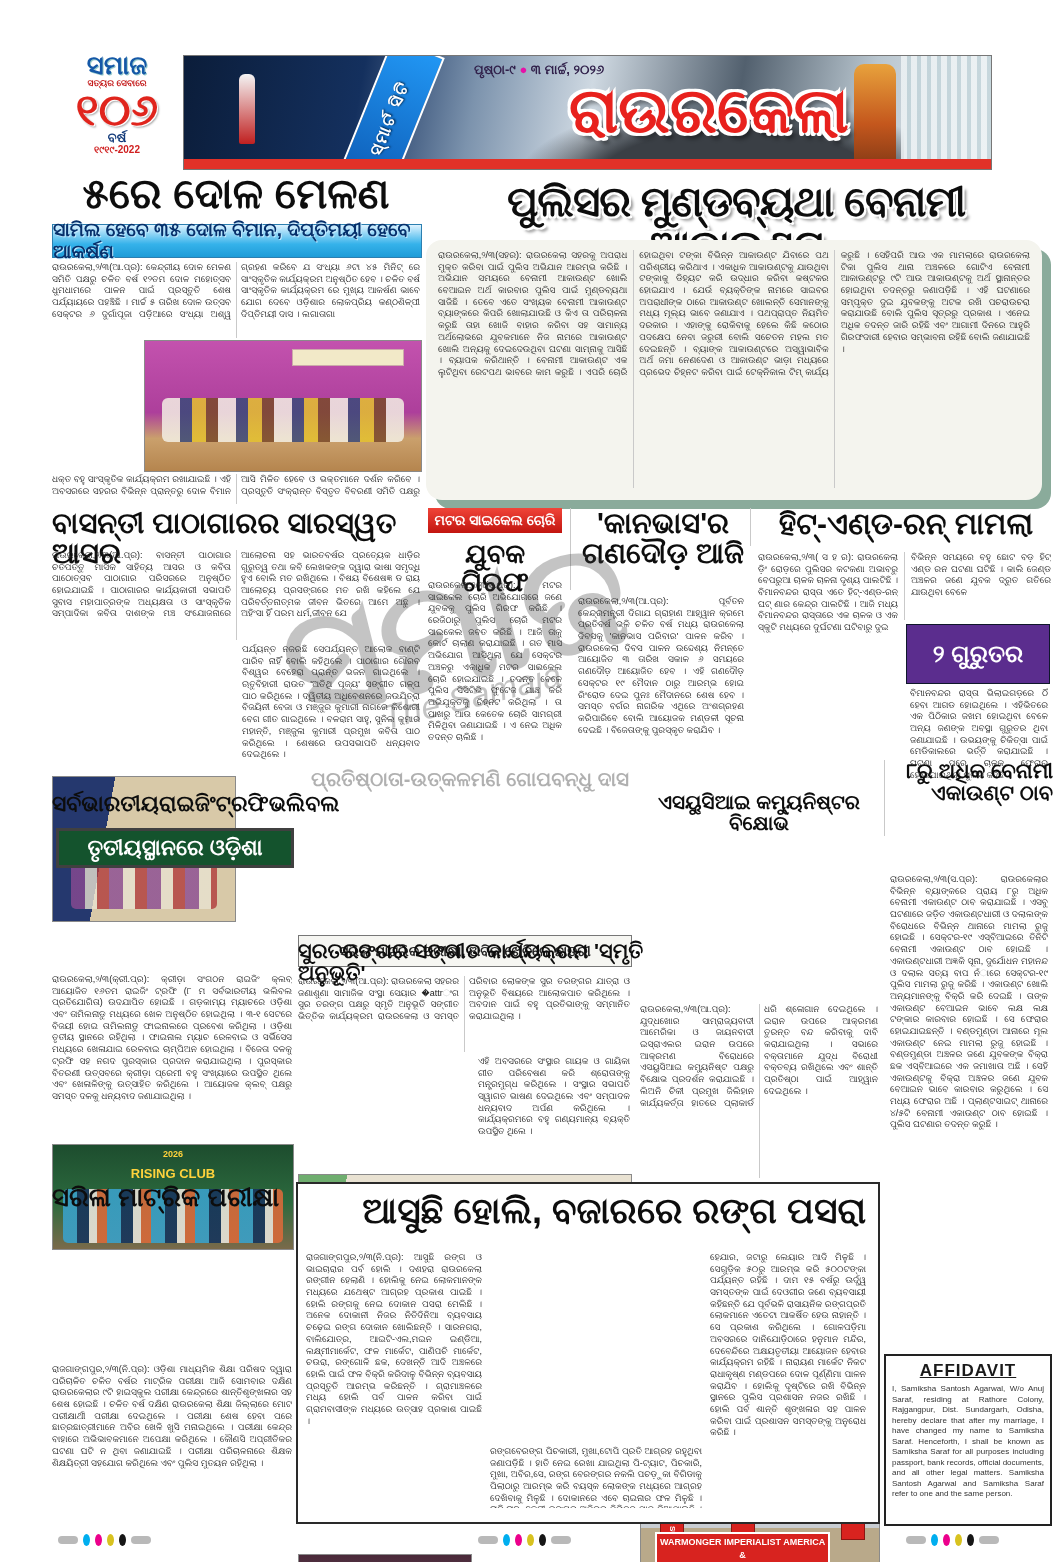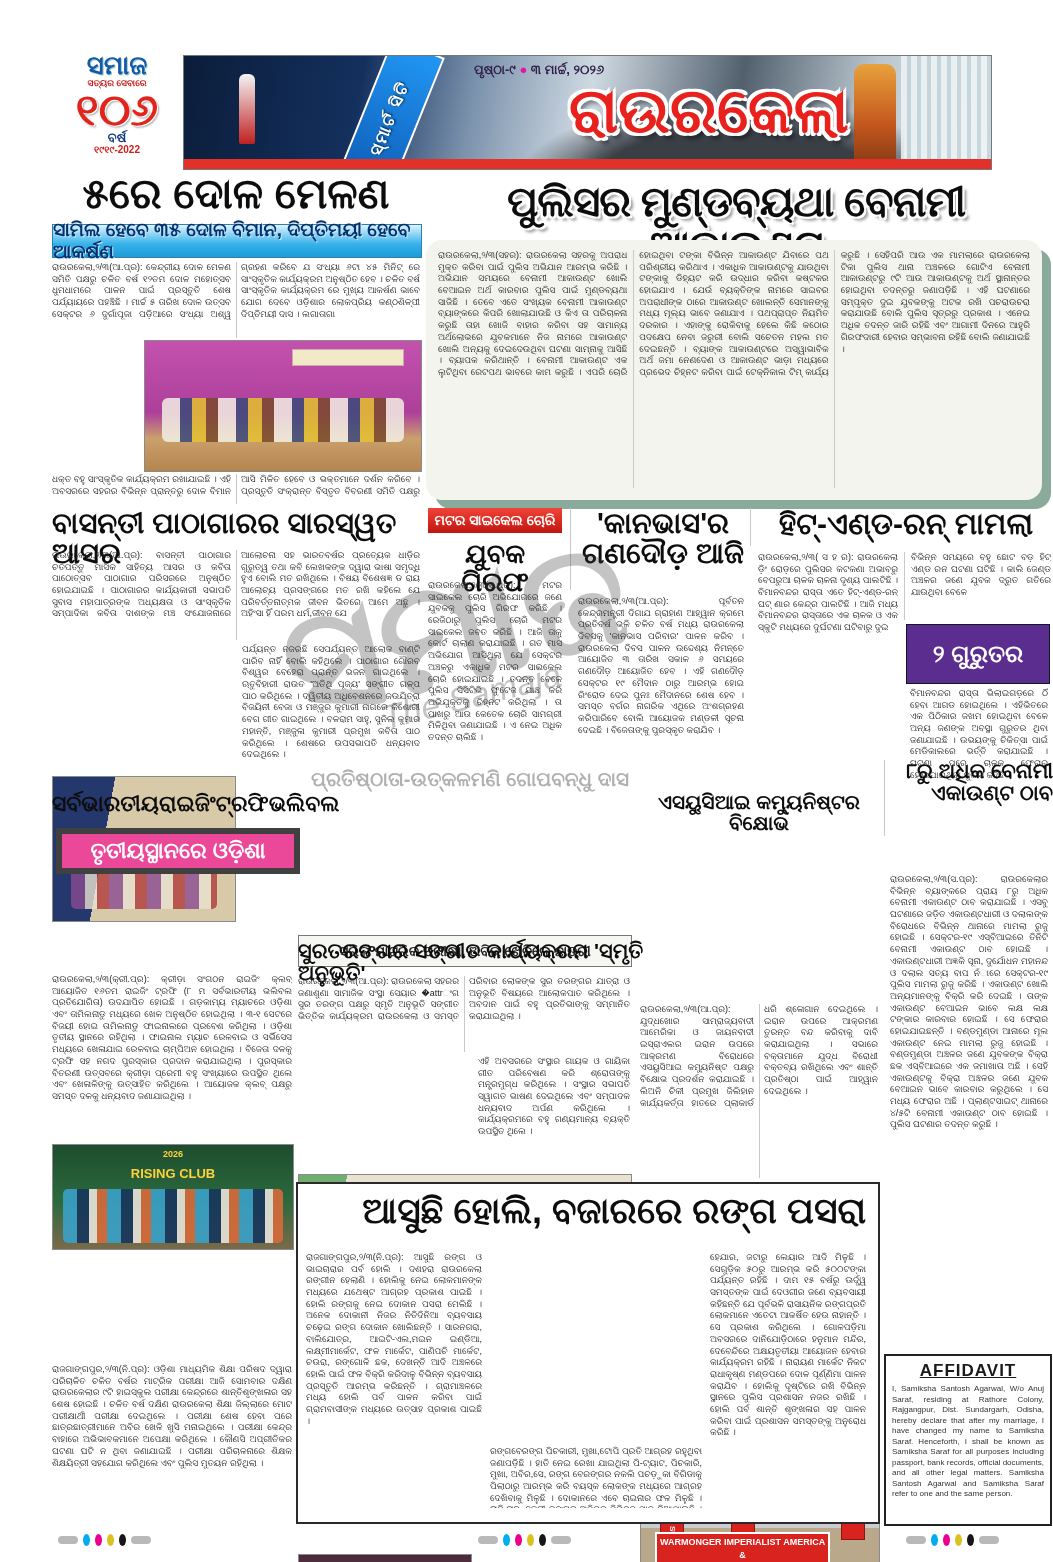--- a/index.html
+++ b/index.html
@@ -148,21 +148,21 @@
   <div class="abs badge" style="left:906px;top:624px;width:142px;height:58px;font-size:24px;background:#5b2d8e;border:1px solid #0f172a;">୨ ଗୁରୁତର</div>
   <div class="abs body-text" style="left:910px;top:688px;width:138px;height:100px;">ବିମାନବନ୍ଦର ରାସ୍ତା ଭିଲାଇଗଡ଼ରେ ଠିଁ ହେବା ଆଗଡ ହୋଇଥିଲେ । ଏହିଭିତରେ ଏକ ପିଠିକାର ଜଖମ ହୋଇଥିବା ବେଳେ ଅନ୍ୟ ଜଣଙ୍କ ଅବସ୍ଥା ଗୁରୁତର ଥିବା ଜଣାଯାଇଛି । ଉଭୟଙ୍କୁ ଚିକିତ୍ସା ପାଇଁ ମେଡିକାଲରେ ଭର୍ତ୍ତି କରାଯାଇଛି । ଘଟଣା ପରେ ଚାଳକ ଫେରାର ହୋଇଯାଇଥିବା ପୁଲିସ କହିଛି ।</div>
 
   <div class="abs" id="watermark">
     <div class="wm-main">ସମାଜ</div>
     <div class="wm-sub">The Samaja</div>
   </div>
   <div class="abs" id="wm-founder">ପ୍ରତିଷ୍ଠାତା-ଉତ୍କଳମଣି ଗୋପବନ୍ଧୁ ଦାସ</div>
 
   <div class="abs hl" style="left:52px;top:792px;width:240px;height:32px;font-size:22px;text-align:center;">ସର୍ବଭାରତୀୟରାଇଜିଂଟ୍ରଫିଭଲିବଲ</div>
-  <div class="abs badge" style="left:56px;top:828px;width:232px;height:34px;font-size:22px;background:#ec4899;border:6px solid #404040;">ତୃତୀୟସ୍ଥାନରେ ଓଡ଼ିଶା</div>
+  <div class="abs badge" style="left:56px;top:828px;width:232px;height:34px;font-size:22px;background:#14532d;border:3px solid #404040;">ତୃତୀୟସ୍ଥାନରେ ଓଡ଼ିଶା</div>
   <div class="abs photo p-volley" style="left:52px;top:866px;width:240px;height:104px;">
     <div class="vtxt" style="font-size:9px;top:4%;">2026</div>
     <div class="vtxt" style="font-size:13px;top:20%;">RISING CLUB</div>
     <div class="ppl"></div>
   </div>
   <div class="abs body-text" style="left:52px;top:974px;width:240px;height:204px;">ରାଉରକେଲା,୨/୩(କ୍ରୀ.ପ୍ର): କ୍ରୀଡ଼ା ସଂଗଠନ ରାଇଜିଂ କ୍ଲବ୍ ଆୟୋଜିତ ୧୬ତମ ରାଇଜିଂ ଟ୍ରଫି (୮ ମ ସର୍ବଭାରତୀୟ ଭଲିବଲ ପ୍ରତିଯୋଗିତା) ଉଦଯାପିତ ହୋଇଛି । ଗଡ଼କାମ୍ୟ ମ୍ୟାଚରେ ଓଡ଼ିଶା ଏବଂ ତାମିଲନାଡୁ ମଧ୍ୟରେ ଖେଳ ଅନୁଷ୍ଠିତ ହୋଇଥିଲା । ୩-୧ ସେଟରେ ବିଜୟୀ ହୋଇ ତାମିଲନାଡୁ ଫାଇନାଲରେ ପ୍ରବେଶ କରିଥିଲା । ଓଡ଼ିଶା ତୃତୀୟ ସ୍ଥାନରେ ରହିଥିଲା । ଫାଇନାଲ ମ୍ୟାଚ ରେଳବାଇ ଓ ସର୍ଭିସେସ ମଧ୍ୟରେ ଖେଳାଯାଇ ରେଳବାଇ ଚାମ୍ପିଅନ ହୋଇଥିଲା । ବିଜେତା ଦଳକୁ ଟ୍ରଫି ସହ ନଗଦ ପୁରସ୍କାର ପ୍ରଦାନ କରାଯାଇଥିଲା । ପୁରସ୍କାର ବିତରଣୀ ଉତ୍ସବରେ କ୍ରୀଡ଼ା ପ୍ରେମୀ ବହୁ ସଂଖ୍ୟାରେ ଉପସ୍ଥିତ ଥିଲେ ଏବଂ ଖେଳାଳିଙ୍କୁ ଉତ୍ସାହିତ କରିଥିଲେ । ଆୟୋଜକ କ୍ଲବ୍ ପକ୍ଷରୁ ସମସ୍ତ ଦଳକୁ ଧନ୍ୟବାଦ ଜଣାଯାଇଥିଲା ।</div>
 
   <div class="abs photo p-students" style="left:298px;top:790px;width:332px;height:112px;">
     <div class="ppl"></div>
   </div>
@@ -184,20 +184,21 @@
       <div>WARMONGER IMPERIALIST AMERICA &amp;</div>
       <div class="y">ZEONIST ISRAEL: HANDS OFF IRAN</div>
 
     </div>
   </div>
   <div class="abs body-text c2" style="left:640px;top:1004px;width:238px;height:174px;">ରାଉରକେଲା,୨/୩(ଆ.ପ୍ର): ଯୁଦ୍ଧଖୋର ସାମ୍ରାଜ୍ୟବାଦୀ ଆମେରିକା ଓ ଜାୟନବାଦୀ ଇସ୍ରାଏଲର ଇରାନ ଉପରେ ଆକ୍ରମଣ ବିରୋଧରେ ଏସୟୁସିଆଇ କମ୍ୟୁନିଷ୍ଟ ପକ୍ଷରୁ ବିକ୍ଷୋଭ ପ୍ରଦର୍ଶନ କରାଯାଇଛି । ଲିଅନି ଚିକୀ ପ୍ରମୁଖ ଜିଲିହାନ କାର୍ଯ୍ୟକର୍ତ୍ତା ହାତରେ ପ୍ଲାକାର୍ଡ ଧରି ଶ୍ଳୋଗାନ ଦେଇଥିଲେ । ଇରାନ ଉପରେ ଆକ୍ରମଣ ତୁରନ୍ତ ବନ୍ଦ କରିବାକୁ ଦାବି କରାଯାଇଥିଲା । ସଭାରେ ବକ୍ତାମାନେ ଯୁଦ୍ଧ ବିରୋଧୀ ବକ୍ତବ୍ୟ ରଖିଥିଲେ ଏବଂ ଶାନ୍ତି ପ୍ରତିଷ୍ଠା ପାଇଁ ଆହ୍ୱାନ ଦେଇଥିଲେ ।</div>
 
   <div class="abs hl vrule" style="left:884px;top:760px;width:164px;height:76px;font-size:21px;text-align:right;padding-left:4px;">୮ରୁ ଅଧିକ ବେନାମୀ ଏକାଉଣ୍ଟ ଠାବ</div>
   <div class="abs body-text" style="left:890px;top:874px;width:158px;height:474px;">ରାଉରକେଲା,୨/୩(ସ.ପ୍ର): ରାଉରକେଲାର ବିଭିନ୍ନ ବ୍ୟାଙ୍କରେ ପ୍ରାୟ ୮ରୁ ଅଧିକ ବେନାମୀ ଏକାଉଣ୍ଟ ଠାବ କରାଯାଇଛି । ଏସବୁ ଘଟଣାରେ ଜଡ଼ିତ ଏକାଉଣ୍ଟଧାରୀ ଓ ଦଲାଲଙ୍କ ବିରୋଧରେ ବିଭିନ୍ନ ଥାନାରେ ମାମଲା ରୁଜୁ ହୋଇଛି । ସେକ୍ଟର-୧୯ ଏସ୍‌ବିଆଇରେ ତିନିଟି ବେନାମୀ ଏକାଉଣ୍ଟ ଠାବ ହୋଇଛି । ଏକାଉଣ୍ଟଧାରୀ ଅଜ୍ଞକି ସୂନା, ଦୁର୍ଯୋଧନ ମହାନନ୍ଦ ଓ ଦଲାଲ ସତ୍ୟ ବାପ ନଁାରେ ସେକ୍ଟର-୧୯ ପୁଲିସ ମାମଲା ରୁଜୁ କରିଛି । ଏକାଉଣ୍ଟ ଖୋଲି ଅନ୍ୟମାନଙ୍କୁ ବିକ୍ରି କରି ଦେଇଛି । ତାଙ୍କ ଏକାଉଣ୍ଟ ବେଆଇନ ଭାବେ ଲକ୍ଷ ଲକ୍ଷ ଟଙ୍କାର କାରବାର ହୋଇଛି । ସେ ଫେରାର ହୋଇଯାଇଛନ୍ତି । ବଣ୍ଡମୁଣ୍ଡା ଆନାରେ ମୂଲ ଏକାଉଣ୍ଟ ନେଇ ମାମଲା ରୁଜୁ ହୋଇଛି । ବଣ୍ଡମୁଣ୍ଡା ଅଞ୍ଚଳର ଜଣେ ଯୁବକଙ୍କ ବିକ୍ରା ଛକ ଏସ୍‌ବିଆଇରେ ଏକ ଜମାଖାତା ଅଛି । ସେହି ଏକାଉଣ୍ଟକୁ ବିକ୍ରା ଅଞ୍ଚଳର ଜଣେ ଯୁବକ ବେଆଇନ ଭାବେ କାରବାର କରୁଥିଲେ । ସେ ମଧ୍ୟ ଫେରାର ଅଛି । ପ୍ଲାଣ୍ଟସାଇଟ୍ ଥାନାରେ ୪/୫ଟି ବେନାମୀ ଏକାଉଣ୍ଟ ଠାବ ହୋଇଛି । ପୁଲିସ ଘଟଣାର ତଦନ୍ତ କରୁଛି ।</div>
 
+  <div class="abs hl" style="left:52px;top:1184px;width:240px;height:36px;font-size:26px;">ସରିଳା ମାଟ୍ରିକ ପରୀକ୍ଷା</div>
 
   <div class="abs body-text" style="left:52px;top:1364px;width:240px;height:156px;">ରାଜଗାଙ୍ଗପୁର,୨/୩(ନି.ପ୍ର): ଓଡ଼ିଶା ମାଧ୍ୟମିକ ଶିକ୍ଷା ପରିଷଦ ଦ୍ୱାରା ପରିଚାଳିତ ଚଳିତ ବର୍ଷର ମାଟ୍ରିକ ପରୀକ୍ଷା ଆଜି ସୋମବାର ଦକ୍ଷିଣ ରାଉରକେଲାର ୯ଟି ହାଇସ୍କୁଲ ପରୀକ୍ଷା କେନ୍ଦ୍ରରେ ଶାନ୍ତିଶୃଙ୍ଖଳାର ସହ ଶେଷ ହୋଇଛି । ଚଳିତ ବର୍ଷ ଦକ୍ଷିଣ ରାଉରକେଲା ଶିକ୍ଷା ଜିଲ୍ଲାରେ ମୋଟ ପରୀକ୍ଷାର୍ଥୀ ପରୀକ୍ଷା ଦେଇଥିଲେ । ପରୀକ୍ଷା ଶେଷ ହେବା ପରେ ଛାତ୍ରଛାତ୍ରୀମାନେ ଅବିର ଖେଳି ଖୁସି ମନାଇଥିଲେ । ପରୀକ୍ଷା କେନ୍ଦ୍ର ବାହାରେ ଅଭିଭାବକମାନେ ଅପେକ୍ଷା କରିଥିଲେ । କୌଣସି ଅପ୍ରୀତିକର ଘଟଣା ଘଟି ନ ଥିବା ଜଣାଯାଇଛି । ପରୀକ୍ଷା ପରିଚାଳନାରେ ଶିକ୍ଷକ ଶିକ୍ଷୟିତ୍ରୀ ସହଯୋଗ କରିଥିଲେ ଏବଂ ପୁଲିସ ମୁତୟନ ରହିଥିଲା ।</div>
 
   <div class="abs" style="left:296px;top:1182px;width:580px;height:338px;border:2px solid #2a2a2a;background:#fff;"></div>
   <div class="abs hl" style="left:306px;top:1192px;width:560px;height:50px;font-size:36px;text-align:right;">ଆସୁଛି ହୋଲି, ବଜାରରେ ରଙ୍ଗ ପସରା</div>
   <div class="abs body-text" style="left:306px;top:1252px;width:176px;height:256px;">ରାଜଗାଙ୍ଗପୁର,୨/୩(ନି.ପ୍ର): ଆସୁଛି ରଙ୍ଗ ଓ ଭାଇଚାରାର ପର୍ବ ହୋଲି । ଦଶହରା ରାଉରକେଲା ରଙ୍ଗୀନ ହେଲାଣି । ହୋଲିକୁ ନେଇ ଲୋକମାନଙ୍କ ମଧ୍ୟରେ ଯଥେଷ୍ଟ ଆଗ୍ରହ ପ୍ରକାଶ ପାଇଛି । ହୋଲି ରଙ୍ଗକୁ ନେଇ ଦୋକାନ ପସରା ମେଲିଛି । ଅନେକ ଦୋକାନୀ ନିଜର ନିତିଦିନିଆ ବ୍ୟବସାୟ ଚଢ଼େଇ ରଙ୍ଗ ଦୋକାନ ଖୋଲିଛନ୍ତି । ସାରନଗରା, ବାଲିଯୋତ୍ର, ଆଇଟି-ଏଲ,ମଇନ ଇଣ୍ଡିଆ, ଲକ୍ଷ୍ମୀମାର୍କେଟ, ଫଳ ମାର୍କେଟ, ପାଣିପଚି ମାର୍କେଟ, ଚଉରା, ରଙ୍ଗୋଳି ଛକ, ଦେଖନ୍ତି ଆଦି ଅଞ୍ଚଳରେ ହୋଲି ପାଇଁ ଫଳ ବିକ୍ରି କରିଦାଳୁ ବିଭିନ୍ନ ବ୍ୟବସାୟ ପ୍ରସ୍ତୁତି ଆରମ୍ଭ କରିଛନ୍ତି । ଗ୍ରାମାଞ୍ଚଳରେ ମଧ୍ୟ ହୋଲି ପର୍ବ ପାଳନ କରିବା ପାଇଁ ଗ୍ରାମବାସୀଙ୍କ ମଧ୍ୟରେ ଉତ୍ସାହ ପ୍ରକାଶ ପାଇଛି ।</div>
 
   <div class="abs body-text" style="left:490px;top:1446px;width:212px;height:62px;">ରଙ୍ଗବେରଙ୍ଗ ପିଚକାରୀ, ମୁଖା,ଟୋପି ପ୍ରତି ଆଗ୍ରହ ରହୁଥିବା ଜଣାପଡ଼ିଛି । ହାତି ନେଇ ରେଖା ଯାଇଥିଲା ପି-ଟ୍ୟାଟ, ପିଚକାରି, ମୁଖା, ଅବିର,ସେ, ରଙ୍ଗ ବେରଙ୍ଗର ନକଲି ପଚଡ଼ୁକା ବିଗିଡାକୁ ପିଲାଠାରୁ ଆରମ୍ଭ କରି ବୟସ୍କ ଲୋକଙ୍କ ମଧ୍ୟରେ ଆଗ୍ରହ ଦେଖିବାକୁ ମିଳୁଛି । ଦୋକାନରେ ଏବେ ଚାଇନାର ଫଳ ମିଳୁଛି । ନାଚି,ନାଚ, ହଳଦୀ ରଙ୍ଗର ଅବିରର ବିଭିନ୍ନ ମାନ ଦିଆଯାଉଛି । ଦୋକାନରେ ମିଳୁଥିବା ବିଭିନ୍ନ ଡିଜାଇନ୍ ସେୟାର (କେଶ) ଯୁବବର୍ଗଙ୍କୁ ବେଶ ଆକୃଷ୍ଟ କରୁଛି । ବିଭିନ୍ନ ରଙ୍ଗର କଲର ସେୟାର, ସ୍ପେଲିଙ୍ଗେ</div>
   <div class="abs body-text" style="left:710px;top:1252px;width:156px;height:256px;">ହେଯାର, ଜଟାରୁ ଲେୟାର ଆଦି ମିଳୁଛି । ସେଗୁଡ଼ିକ ୫୦ରୁ ଆରମ୍ଭ କରି ୫୦୦ଟଙ୍କା ପର୍ଯ୍ୟନ୍ତ ରହିଛି । ଦାମ ୧୫ ବର୍ଷରୁ ଊର୍ଦ୍ଧ୍ୱ ସମସ୍ତଙ୍କ ପାଇଁ ଦେଓଗୀର ଜଣେ ବ୍ୟବସାୟୀ କହିଛନ୍ତି ଯେ ପୂର୍ବଭଳି ରାସାୟନିକ ରଙ୍ଗପ୍ରତି ଲୋକମାନେ ଏତେଟା ଆକର୍ଷିତ ହେଉ ନାହାନ୍ତି । ସେ ପ୍ରକାଶ କରିଥିଲେ । ଗୋଳପଡ଼ିମା ଅବସରରେ ଦାନିଯୋଡ଼ିଠାରେ ହନୁମାନ ମନ୍ଦିର, ଦେବେନ୍ଦିରେ ଅକ୍ଷୟତୃତୀୟା ଆୟୋଜନ ହେବାର କାର୍ଯ୍ୟକ୍ରମ ରହିଛି । ନାରାୟଣ ମାର୍କେଟ ନିକଟ ରାଧାକୃଷ୍ଣ ମଣ୍ଡପରେ ଦୋଳ ପୂର୍ଣ୍ଣିମା ପାଳନ କରାଯିବ । ହୋଲିକୁ ଦୃଷ୍ଟିରେ ରଖି ବିଭିନ୍ନ ସ୍ଥାନରେ ପୁଲିସ ପ୍ରଶାସନ ନଜର ରଖିଛି । ହୋଲି ପର୍ବ ଶାନ୍ତି ଶୃଙ୍ଖଳାର ସହ ପାଳନ କରିବା ପାଇଁ ପ୍ରଶାସନ ସମସ୍ତଙ୍କୁ ଅନୁରୋଧ କରିଛି ।</div>
 

